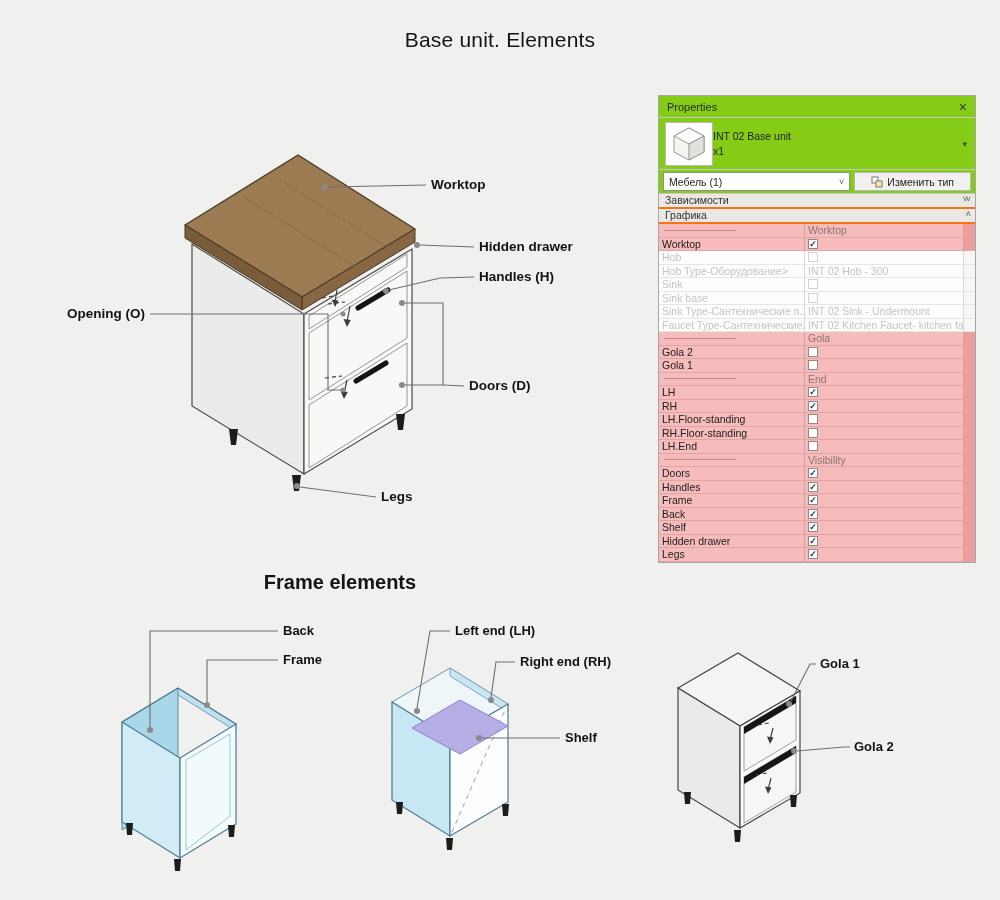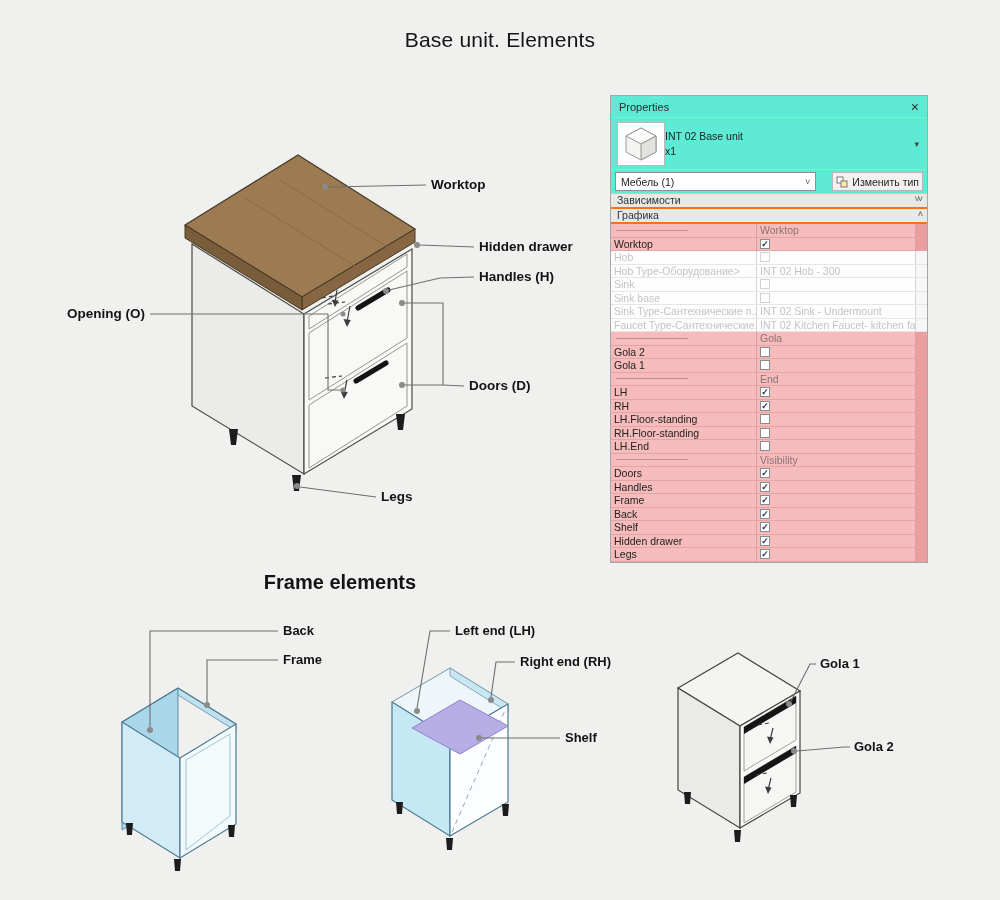--- a/index.html
+++ b/index.html
@@ -12,38 +12,38 @@
     font-size:20px;font-weight:bold;color:#141414}
   .diagram{position:absolute}
   .diagram text{font-family:"Liberation Sans",sans-serif;font-weight:bold;fill:#131313}
   .t14{font-size:13.5px}
   .t13{font-size:13px}
   .leader{stroke:#6e6e6e;stroke-width:1.1;fill:none}
   .dot{fill:#8a8a8a}
   .mark{stroke:#3c3c3c;stroke-width:1.2;fill:none}
 
   
-  .panel{position:absolute;left:610px;top:95px;width:318px;background:#5eead4;
+  .panel{position:absolute;left:658px;top:95px;width:318px;background:#84cc16;
     border:1px solid #a6a6a6;font-size:10.5px;color:#222}
   .titlebar{height:22px;display:flex;align-items:center;padding:0 8px;
     border-bottom:1px solid #c9c9c9;font-size:11px;color:#2b2b2b}
   .close{margin-left:auto;font-size:14px;line-height:14px;color:#333;cursor:default}
   .thumbrow{height:52px;display:flex;align-items:center;padding:3px 6px;
     border-bottom:1px solid #c9c9c9}
   .thumb{width:48px;height:44px;background:#fff;border:1px solid #b9b9b9;
     display:flex;align-items:center;justify-content:center;flex:none}
   .famtext{line-height:1.4;color:#1e1e1e}
   .dd{margin-left:auto;color:#444;font-size:9px;padding-right:2px}
-  .selrow{height:24px;display:flex;align-items:center;padding:2px 4px;gap:16px;
+  .selrow{height:24px;display:flex;align-items:center;padding:2px 4px;gap:4px;
     border-bottom:1px solid #c9c9c9}
   .combo{flex:1;height:19px;background:#fff;border:1px solid #8f8f8f;
     display:flex;align-items:center;padding:0 5px;color:#1e1e1e}
   .combo .chev{margin-left:auto;font-size:9px;color:#555}
   .edittype{height:19px;display:flex;align-items:center;gap:4px;background:#f2f1ef;
-    border:1px solid #b7b7b7;padding:0 3px;font-size:10.5px;color:#1e1e1e}
+    border:1px solid #b7b7b7;padding:0 16px;font-size:10.5px;color:#1e1e1e}
   .sectrow{height:15px;display:flex;align-items:flex-start;padding:0 6px;background:#e9e8e5;
     border-bottom:2px solid #f97316;color:#333}
   .chevs{margin-left:auto;font-size:9px;color:#555;letter-spacing:-2px}
   .ptable{background:#fff}
   .prow{height:13.5px;display:flex;align-items:stretch;background:#fdfdfd;
     border-bottom:1px solid #e6e6e6}
   .prow.hl{background:#f6bbbb;border-bottom-color:#e2a4a4}
   .prow.dim{color:#c4c4c4}
   .pcell{display:flex;align-items:center;white-space:nowrap;overflow:hidden}
   .plabel{width:146px;padding:0 3px;border-right:1px solid #d6d6d6}

